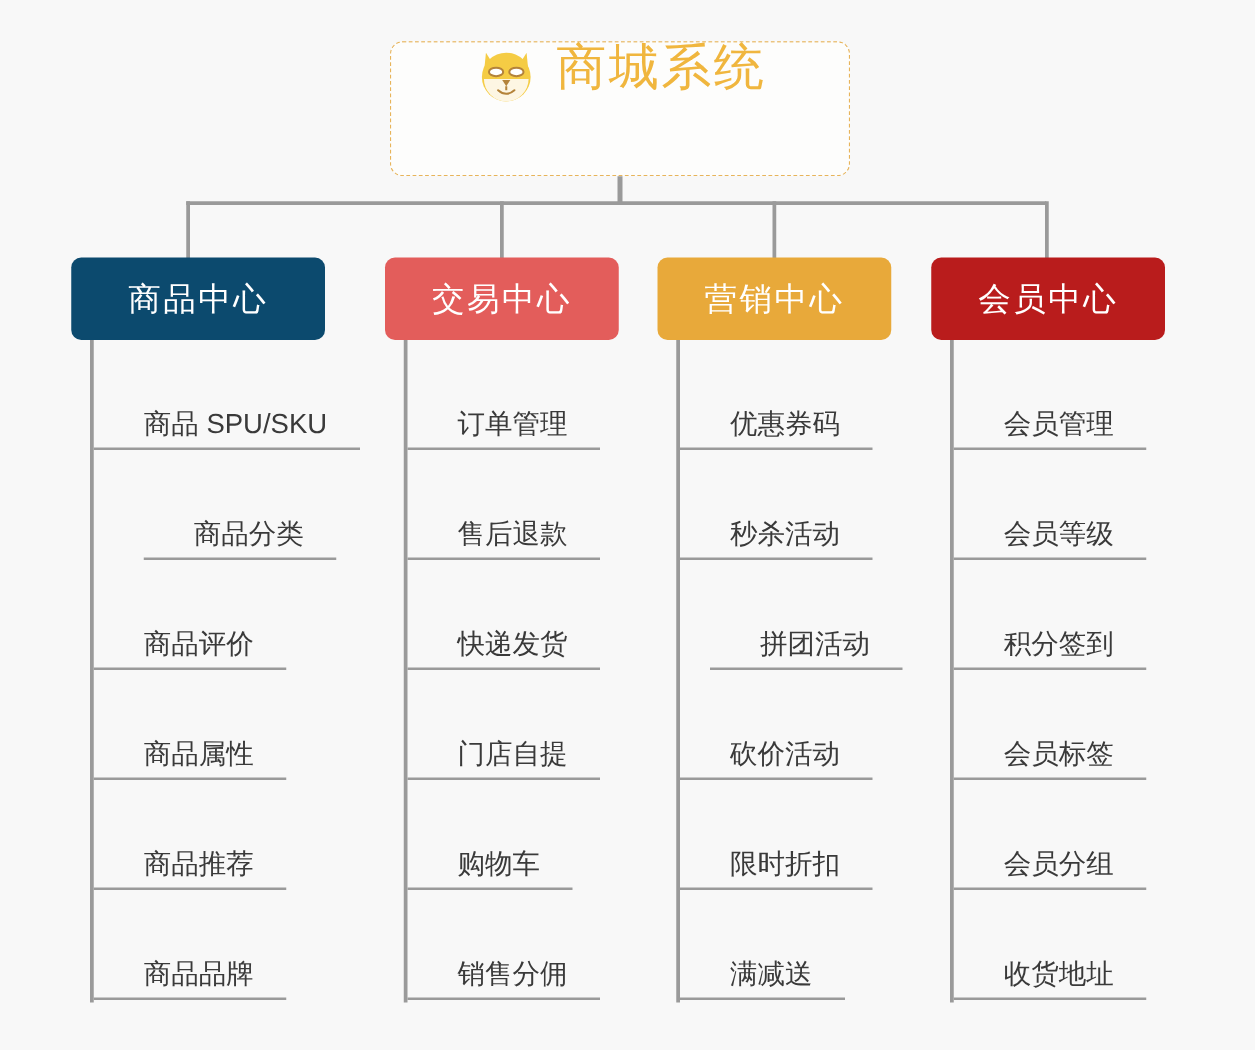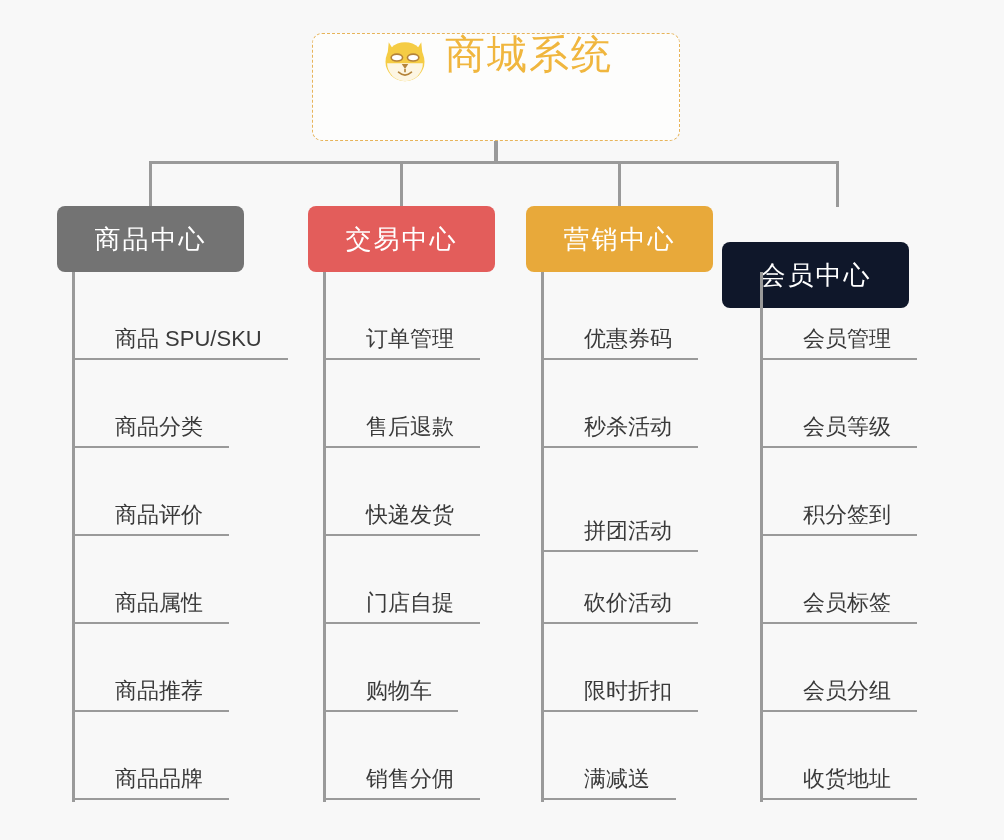--- a/index.html
+++ b/index.html
@@ -125,39 +125,39 @@
     <span class="root-title" style="color: rgb(240, 182, 62);">商城系统</span>
   </div>
 
   <div class="conn conn-v" style="left: 494px; top: 141px; width: 4px; height: 22px; background: rgb(154, 154, 154);"></div>
   <div class="conn conn-h" style="left: 149px; top: 161px; width: 688px; background: rgb(154, 154, 154);"></div>
   <div class="conn conn-v" style="left: 149px; top: 161px; height: 46px; background: rgb(154, 154, 154);"></div>
   <div class="conn conn-v" style="left: 400px; top: 161px; height: 46px; background: rgb(154, 154, 154);"></div>
   <div class="conn conn-v" style="left: 618px; top: 161px; height: 46px; background: rgb(154, 154, 154);"></div>
   <div class="conn conn-v" style="left: 836px; top: 161px; height: 46px; background: rgb(154, 154, 154);"></div>
 
-  <div class="cat-box" style="left: 57px; width: 187px; background: #737373;">
+  <div class="cat-box" style="left: 57px; width: 203px; background: #0c4a6e;">
     <span>商品中心</span>
   </div>
   <div class="cat-box" style="left: 308px; width: 187px; background: rgb(227, 93, 91);">
     <span>交易中心</span>
   </div>
   <div class="cat-box" style="left: 526px; width: 187px; background: rgb(232, 169, 58);">
     <span>营销中心</span>
   </div>
-  <div class="cat-box" style="left: 722px; width: 187px; background: #0f172a; margin-top: 36px;">
+  <div class="cat-box" style="left: 745px; width: 187px; background: #b91c1c;">
     <span>会员中心</span>
   </div>
 
   <div class="branch" style="left: 72px;">
       <div class="rail" style="height: 530px; background: rgb(154, 154, 154);"></div>
       <div class="leaf" style="top: 0px;">
         <span class="leaf-inner" style="border-bottom-color: rgb(154, 154, 154);">商品 SPU/SKU</span>
       </div>
-      <div class="leaf" style="top: 88px;">
+      <div class="leaf" style="top: 88px; padding-left: 40px;">
         <span class="leaf-inner" style="border-bottom-color: rgb(154, 154, 154);">商品分类</span>
       </div>
       <div class="leaf" style="top: 176px;">
         <span class="leaf-inner" style="border-bottom-color: rgb(154, 154, 154);">商品评价</span>
       </div>
       <div class="leaf" style="top: 264px;">
         <span class="leaf-inner" style="border-bottom-color: rgb(154, 154, 154);">商品属性</span>
       </div>
       <div class="leaf" style="top: 352px;">
         <span class="leaf-inner" style="border-bottom-color: rgb(154, 154, 154);">商品推荐</span>
@@ -188,21 +188,21 @@
       </div>
     </div>
   <div class="branch" style="left: 541px;">
       <div class="rail" style="height: 530px; background: rgb(154, 154, 154);"></div>
       <div class="leaf" style="top: 0px;">
         <span class="leaf-inner" style="border-bottom-color: rgb(154, 154, 154);">优惠券码</span>
       </div>
       <div class="leaf" style="top: 88px;">
         <span class="leaf-inner" style="border-bottom-color: rgb(154, 154, 154);">秒杀活动</span>
       </div>
-      <div class="leaf" style="top: 192px;">
+      <div class="leaf" style="top: 176px; padding-left: 24px;">
         <span class="leaf-inner" style="border-bottom-color: rgb(154, 154, 154);">拼团活动</span>
       </div>
       <div class="leaf" style="top: 264px;">
         <span class="leaf-inner" style="border-bottom-color: rgb(154, 154, 154);">砍价活动</span>
       </div>
       <div class="leaf" style="top: 352px;">
         <span class="leaf-inner" style="border-bottom-color: rgb(154, 154, 154);">限时折扣</span>
       </div>
       <div class="leaf" style="top: 440px;">
         <span class="leaf-inner" style="border-bottom-color: rgb(154, 154, 154);">满减送</span>

